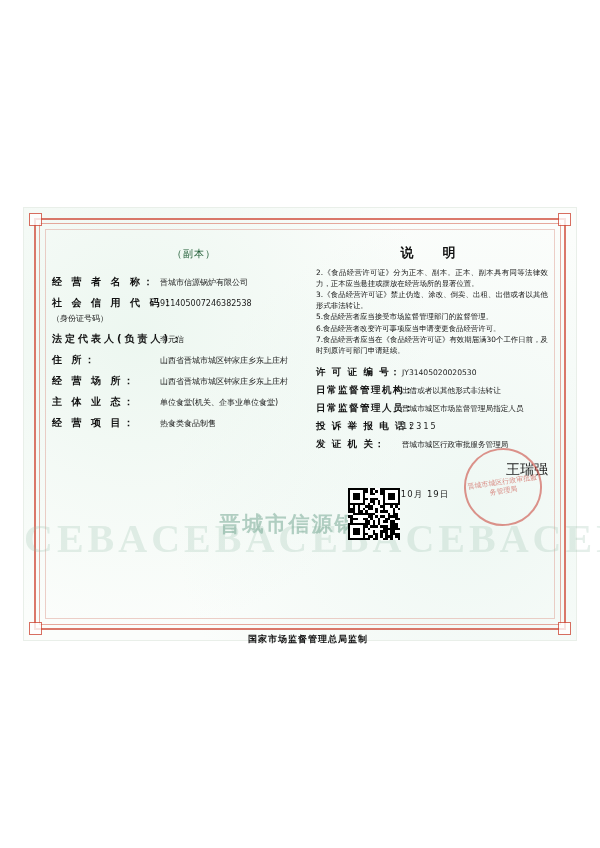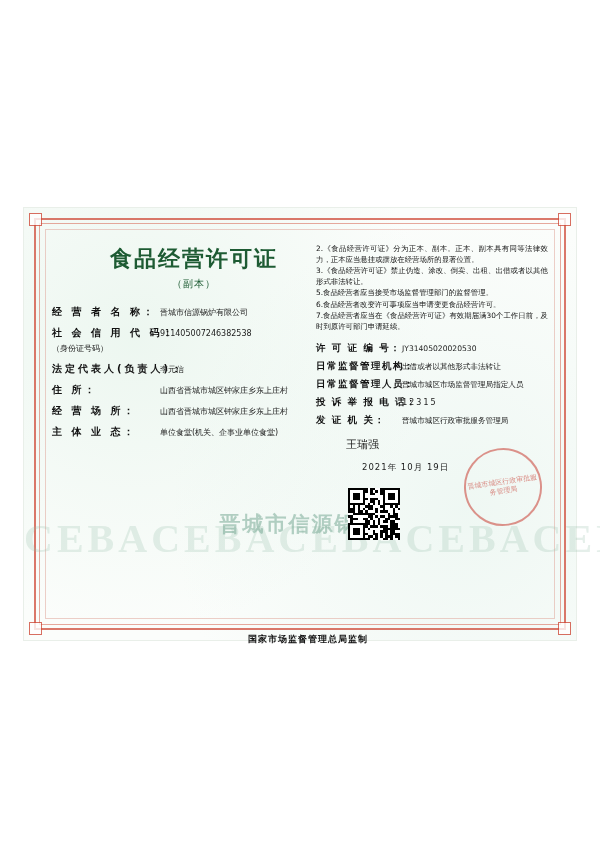--- a/index.html
+++ b/index.html
@@ -228,25 +228,25 @@
     font-family: "DejaVu Sans", sans-serif;
     font-size: 7.6px;
     color: #1b1b1b;
   }
   .auth .arow .val.mono {
     font-family: "DejaVu Sans Mono", monospace;
     font-size: 8.5px;
     letter-spacing: 2px;
   }
   .signer {
-    text-align: left;
+    text-align: right;
     margin-top: 10px;
     margin-left: 30px;
     font-family: "DejaVu Sans", sans-serif;
-    font-size: 11px;
+    font-size: 14px;
     color: #1b1b1b;
   }
   .datebar {
     margin-top: 10px;
     margin-left: 46px;
     font-family: "DejaVu Sans", sans-serif;
     font-size: 8.5px;
     color: #1b1b1b;
     letter-spacing: 1px;
   }
@@ -325,21 +325,20 @@
       <span>CEBA</span>
       <span>CEBA</span>
       <span>CEBA</span>
       <span>CEBA</span>
     </div>
     <div class="wm-center">晋城市信源锅炉</div>
 
     <div class="content">
 
       <div class="left-col">
-        <div class="title">食品经营许可证</div>
         <div class="subtitle">（副本）</div>
 
         <div class="fields">
 
           <div class="field">
             <span class="lbl">经 营 者 名 称：</span>
             <span class="val">晋城市信源锅炉有限公司</span>
           </div>
 
           <div class="field">
@@ -364,26 +363,31 @@
           <div class="field">
             <span class="lbl">经 营 场 所：</span>
             <span class="val">山西省晋城市城区钟家庄乡东上庄村</span>
           </div>
 
           <div class="field">
             <span class="lbl">主 体 业 态：</span>
             <span class="val">单位食堂(机关、企事业单位食堂)</span>
           </div>
 
+          <div class="field">
+            <span class="lbl">经 营 项 目：</span>
+            <span class="val">热食类食品制售</span>
+          </div>
 
         </div>
 
       </div>
 
       <div class="right-col">
+        <div class="note-title">说　明</div>
         <div class="note-list">
           <div class="note-item">2.《食品经营许可证》分为正本、副本。正本、副本具有同等法律效力，正本应当悬挂或摆放在经营场所的显著位置。</div>
           <div class="note-item">3.《食品经营许可证》禁止伪造、涂改、倒卖、出租、出借或者以其他形式非法转让。</div>
           <div class="note-item">5.食品经营者应当接受市场监督管理部门的监督管理。</div>
           <div class="note-item">6.食品经营者改变许可事项应当申请变更食品经营许可。</div>
           <div class="note-item">7.食品经营者应当在《食品经营许可证》有效期届满30个工作日前，及时到原许可部门申请延续。</div>
         </div>
 
         <div class="auth">
           <div class="arow">

